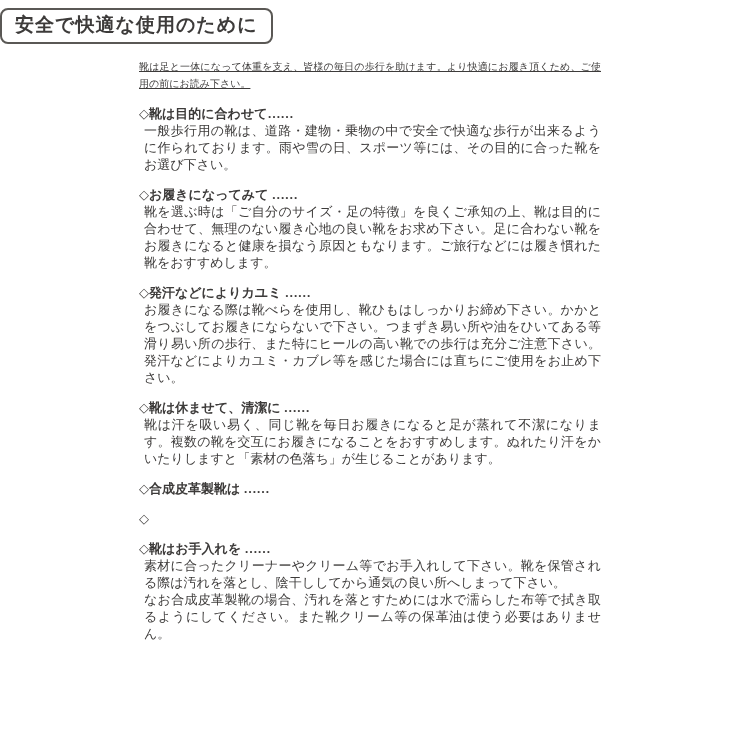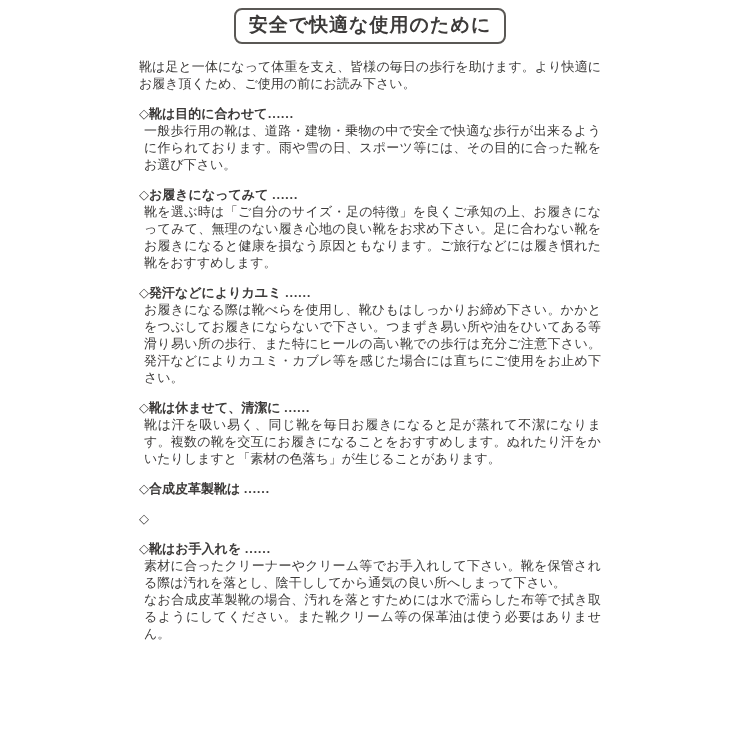--- a/index.html
+++ b/index.html
@@ -16,42 +16,43 @@
     font-family:"Liberation Serif","DejaVu Serif",serif;
     color:var(--ink);
     overflow:hidden;
   }
   .doc{
     width:740px;
     height:740px;
     padding-top:8px;
   }
   .title-wrap{
-    text-align:center;
+    text-align:left;
     margin:0 0 14px 0;
   }
   .title-box{
     display:inline-block;
     border:2px solid var(--border);
     border-radius:8px;
     padding:2px 13px 4px 13px;
     font-size:19px;
     font-weight:bold;
     letter-spacing:1px;
     color:var(--ink);
   }
   .content{
     width:462px;
     margin:0 auto;
   }
   .intro{
-    font-size:13px;
+    font-size:10px;
     line-height:17px;
     text-align:justify;
     margin:0 0 4px 0;
+    text-decoration:underline;
   }
   .section{
     margin-top:13px;
   }
   .section-heading{
     font-size:13px;
     line-height:17px;
     font-weight:bold;
     display:flex;
     align-items:baseline;
@@ -87,21 +88,21 @@
         <span>靴は目的に合わせて……</span>
       </div>
       <p class="section-body">一般歩行用の靴は、道路・建物・乗物の中で安全で快適な歩行が出来るように作られております。雨や雪の日、スポーツ等には、その目的に合った靴をお選び下さい。</p>
     </div>
 
     <div class="section">
       <div class="section-heading">
         <span class="diamond">◇</span>
         <span>お履きになってみて ……</span>
       </div>
-      <p class="section-body">靴を選ぶ時は「ご自分のサイズ・足の特徴」を良くご承知の上、お履きになってみて、無理のない履き心地の良い靴をお求め下さい。足に合わない靴をお履きになると健康を損なう原因ともなります。ご旅行などには履き慣れた靴をおすすめします。</p>
+      <p class="section-body">靴を選ぶ時は「ご自分のサイズ・足の特徴」を良くご承知の上、靴は目的に合わせて、無理のない履き心地の良い靴をお求め下さい。足に合わない靴をお履きになると健康を損なう原因ともなります。ご旅行などには履き慣れた靴をおすすめします。</p>
     </div>
 
     <div class="section">
       <div class="section-heading">
         <span class="diamond">◇</span>
         <span>発汗などによりカユミ ……</span>
       </div>
       <p class="section-body">お履きになる際は靴べらを使用し、靴ひもはしっかりお締め下さい。かかとをつぶしてお履きにならないで下さい。つまずき易い所や油をひいてある等滑り易い所の歩行、また特にヒールの高い靴での歩行は充分ご注意下さい。発汗などによりカユミ・カブレ等を感じた場合には直ちにご使用をお止め下さい。</p>
     </div>
 

